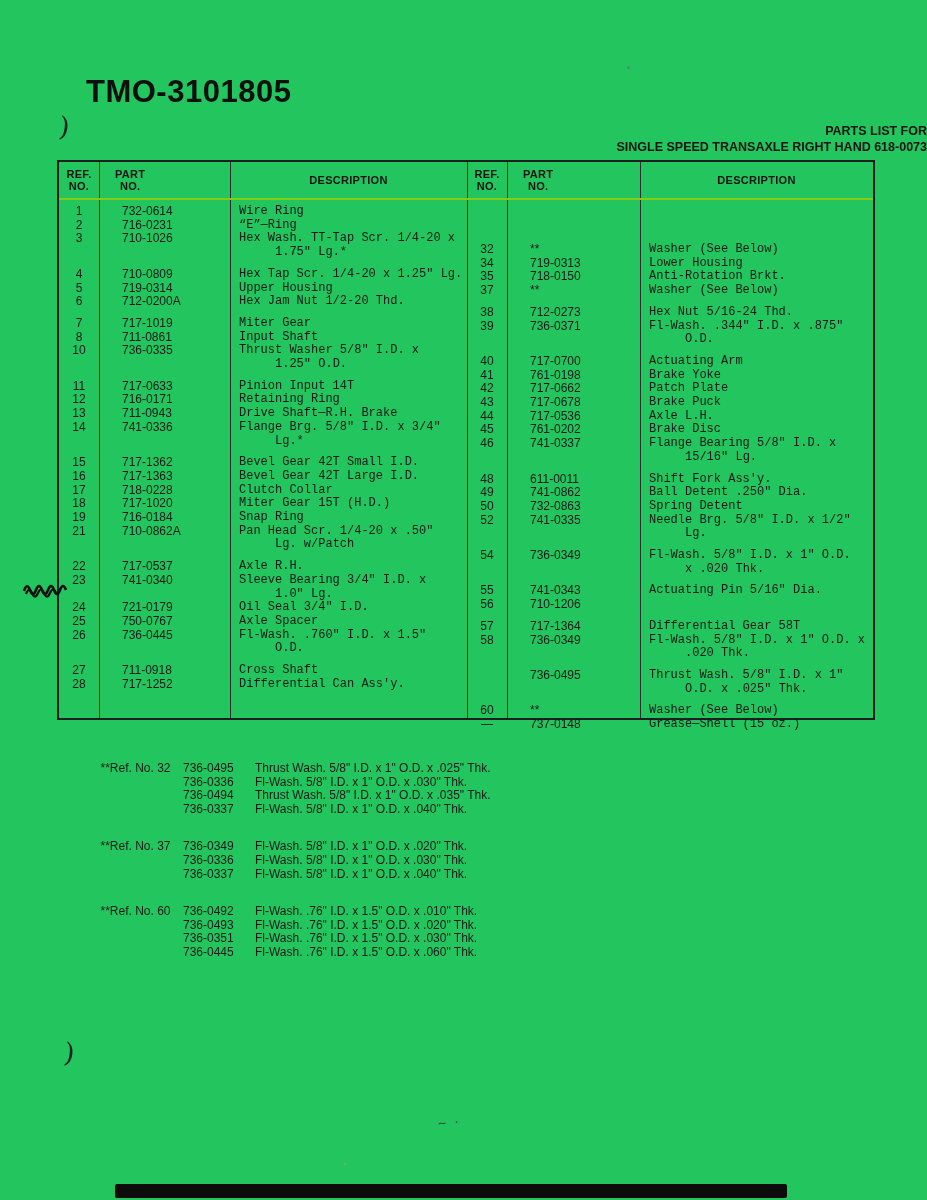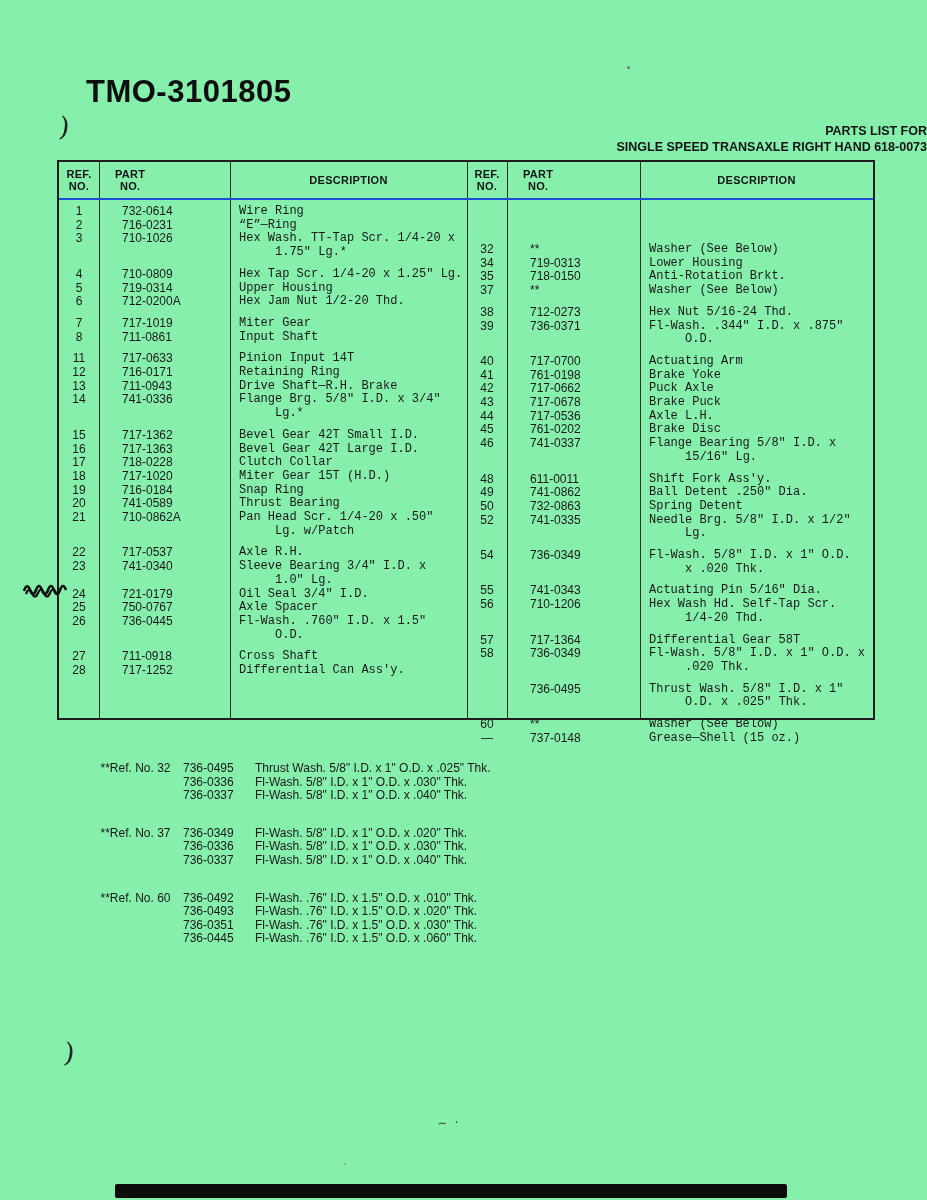--- a/index.html
+++ b/index.html
@@ -1,37 +1,37 @@
 <!DOCTYPE html>
 <html><head>
 <meta charset="utf-8">
 <style>
   html,body{margin:0;padding:0;background:#d9d9d9;}
   .page{
     position:relative;width:927px;height:1200px;margin:0 auto;
-    background:#86efac;overflow:hidden;
+    background:#22c55e;overflow:hidden;
     font-family:"Liberation Sans","DejaVu Sans",sans-serif;color:#1c1c1c;
   }
   .doc-number{
     position:absolute;left:86px;top:74px;
     font-size:31px;font-weight:700;letter-spacing:0.5px;color:#0f0f0f;
   }
   .headings{position:absolute;left:0;top:123px;width:100%;text-align:right;}
   .headings div{font-size:12.5px;font-weight:700;line-height:16px;color:#141414;}
 
   
   .parts-table{
     position:absolute;left:57px;top:160px;width:818px;height:560px;
     border:2px solid #1f1f1f;box-sizing:border-box;
   }
   .vrule{position:absolute;top:0;bottom:0;width:1px;background:#2d2d2d;}
   .vr1{left:40px;} .vr2{left:171px;} .vr3{left:408px;} .vr4{left:448px;} .vr5{left:581px;}
   .thead{
     position:absolute;top:0;left:0;right:0;height:38px;
-    border-bottom:2px solid #1d4ed8;display:flex;box-sizing:border-box;
+    border-bottom:2px solid #84cc16;display:flex;box-sizing:border-box;
   }
   .hcell{
     display:flex;align-items:center;justify-content:center;
     font-size:11px;font-weight:700;line-height:12.5px;
     white-space:pre-line;text-align:center;letter-spacing:.3px;color:#141414;
   }
   .h-ref{flex:0 0 40px;}
   .h-part{flex:0 0 131px;justify-content:flex-start;padding-left:16px;box-sizing:border-box;text-align:center;}
   .h-part-r{flex:0 0 133px;justify-content:flex-start;padding-left:16px;box-sizing:border-box;}
   .h-desc{flex:0 0 237px;}
@@ -140,20 +140,26 @@
           <div class="prow">
             <span class="c-ref">7</span>
             <span class="c-part">717-1019</span>
             <span class="c-desc">Miter Gear</span>
           </div>
           <div class="prow">
             <span class="c-ref">8</span>
             <span class="c-part">711-0861</span>
             <span class="c-desc">Input Shaft</span>
           </div>
+          <div class="prow">
+            <span class="c-ref">10</span>
+            <span class="c-part">736-0335</span>
+            <span class="c-desc">Thrust Washer 5/8" I.D. x
+     1.25" O.D.</span>
+          </div>
         </div>
         <div class="pgroup">
           <div class="prow">
             <span class="c-ref">11</span>
             <span class="c-part">717-0633</span>
             <span class="c-desc">Pinion Input 14T</span>
           </div>
           <div class="prow">
             <span class="c-ref">12</span>
             <span class="c-part">716-0171</span>
@@ -191,25 +197,20 @@
             <span class="c-ref">18</span>
             <span class="c-part">717-1020</span>
             <span class="c-desc">Miter Gear 15T (H.D.)</span>
           </div>
           <div class="prow">
             <span class="c-ref">19</span>
             <span class="c-part">716-0184</span>
             <span class="c-desc">Snap Ring</span>
           </div>
           <div class="prow">
-            <span class="c-ref">20</span>
-            <span class="c-part">741-0589</span>
-            <span class="c-desc">Thrust Bearing</span>
-          </div>
-          <div class="prow">
             <span class="c-ref">21</span>
             <span class="c-part">710-0862A</span>
             <span class="c-desc">Pan Head Scr. 1/4-20 x .50"
      Lg. w/Patch</span>
           </div>
         </div>
         <div class="pgroup">
           <div class="prow">
             <span class="c-ref">22</span>
             <span class="c-part">717-0537</span>
@@ -294,21 +295,21 @@
             <span class="c-desc">Actuating Arm</span>
           </div>
           <div class="prow">
             <span class="c-ref">41</span>
             <span class="c-part">761-0198</span>
             <span class="c-desc">Brake Yoke</span>
           </div>
           <div class="prow">
             <span class="c-ref">42</span>
             <span class="c-part">717-0662</span>
-            <span class="c-desc">Puck Axle</span>
+            <span class="c-desc">Patch Plate</span>
           </div>
           <div class="prow">
             <span class="c-ref">43</span>
             <span class="c-part">717-0678</span>
             <span class="c-desc">Brake Puck</span>
           </div>
           <div class="prow">
             <span class="c-ref">44</span>
             <span class="c-part">717-0536</span>
             <span class="c-desc">Axle L.H.</span>
@@ -358,22 +359,20 @@
         </div>
         <div class="pgroup">
           <div class="prow">
             <span class="c-ref">55</span>
             <span class="c-part">741-0343</span>
             <span class="c-desc">Actuating Pin 5/16" Dia.</span>
           </div>
           <div class="prow">
             <span class="c-ref">56</span>
             <span class="c-part">710-1206</span>
-            <span class="c-desc">Hex Wash Hd. Self-Tap Scr.
-     1/4-20 Thd.</span>
           </div>
         </div>
         <div class="pgroup">
           <div class="prow">
             <span class="c-ref">57</span>
             <span class="c-part">717-1364</span>
             <span class="c-desc">Differential Gear 58T</span>
           </div>
           <div class="prow">
             <span class="c-ref">58</span>
@@ -409,20 +408,25 @@
       <div class="fn-block">
         <div class="fn-line">
           <span class="fn-label">**Ref. No. 32</span>
           <span class="fn-part">736-0495</span>
           <span class="fn-desc">Thrust Wash. 5/8" I.D. x 1" O.D. x .025" Thk.</span>
         </div>
         <div class="fn-line">
           <span class="fn-label"></span>
           <span class="fn-part">736-0336</span>
           <span class="fn-desc">Fl-Wash. 5/8" I.D. x 1" O.D. x .030" Thk.</span>
+        </div>
+        <div class="fn-line">
+          <span class="fn-label"></span>
+          <span class="fn-part">736-0494</span>
+          <span class="fn-desc">Thrust Wash. 5/8" I.D. x 1" O.D. x .035" Thk.</span>
         </div>
         <div class="fn-line">
           <span class="fn-label"></span>
           <span class="fn-part">736-0337</span>
           <span class="fn-desc">Fl-Wash. 5/8" I.D. x 1" O.D. x .040" Thk.</span>
         </div>
       </div>
       <div class="fn-block">
         <div class="fn-line">
           <span class="fn-label">**Ref. No. 37</span>

